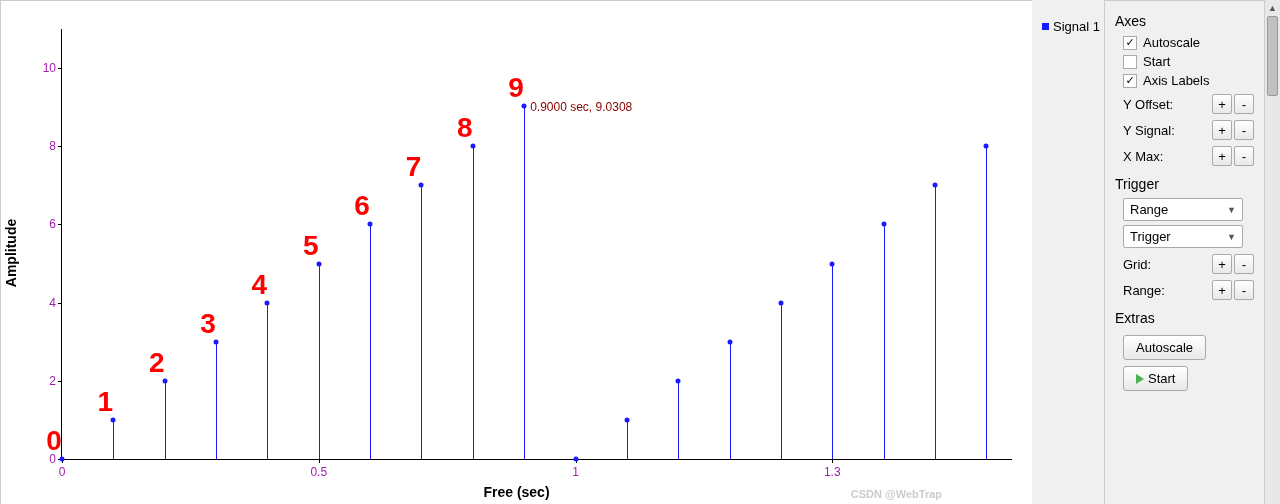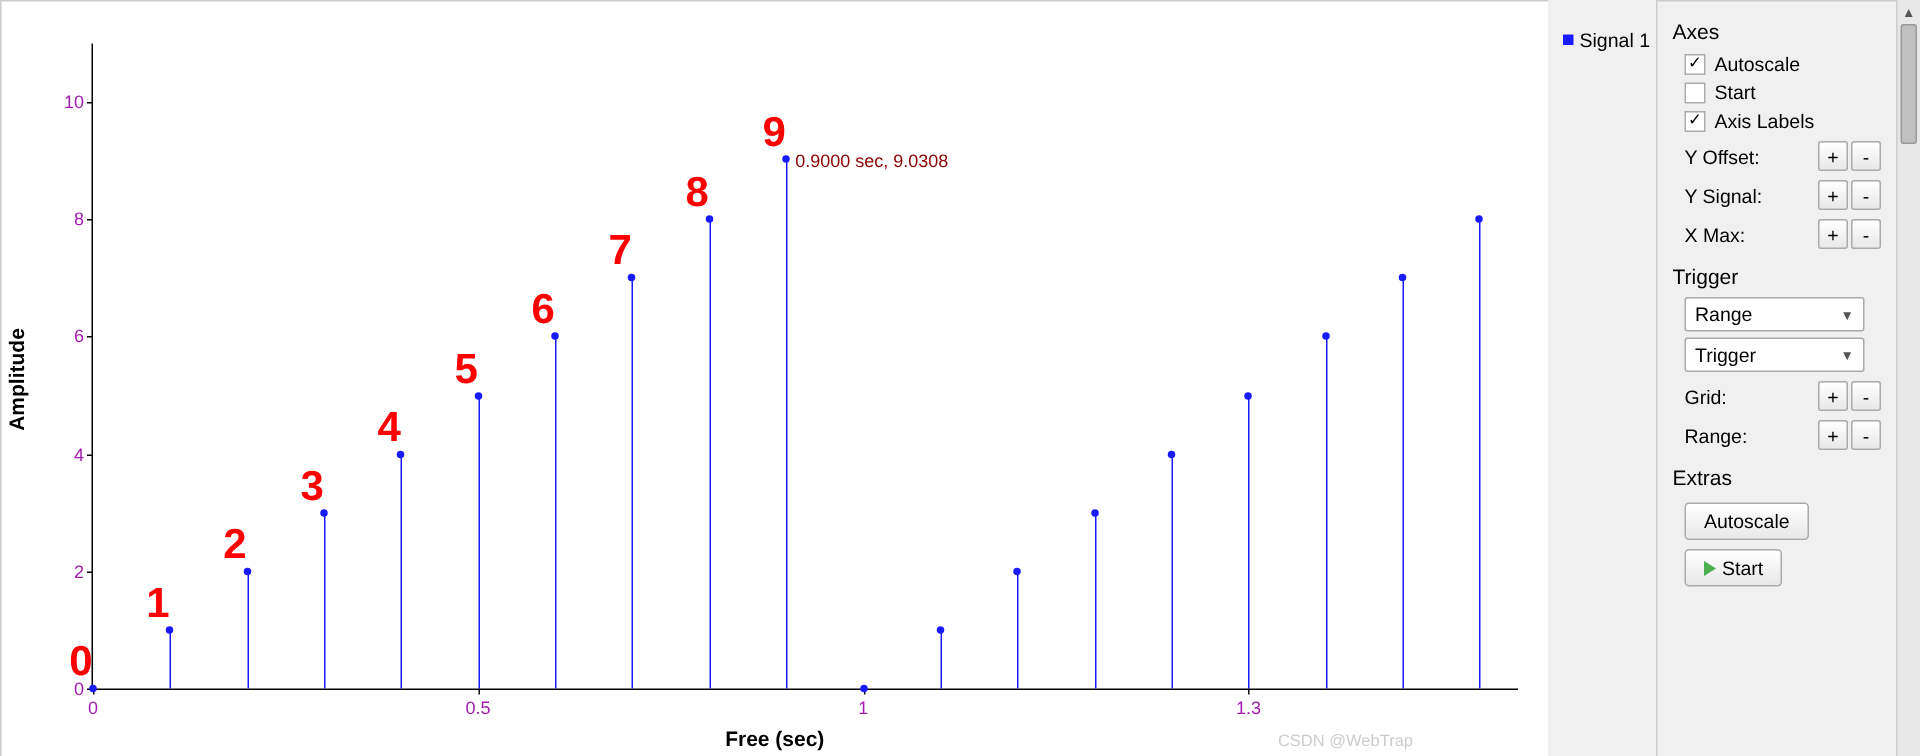--- a/index.html
+++ b/index.html
@@ -198,20 +198,21 @@
     background: #c0c0c0;
     border: 1px solid #999;
     border-radius: 2px;
   }
   .watermark {
     position:absolute;
     right: 90px;
     bottom: 4px;
     color:#ccc;
     font-size:11px;
+    font-weight:bold;
   }
 </style>
 </head>
 <body>
 
 <div class="plot-area">
   <div class="ylabel">Amplitude</div>
   <div class="xlabel">Free (sec)</div>
 
   <div class="legend">

